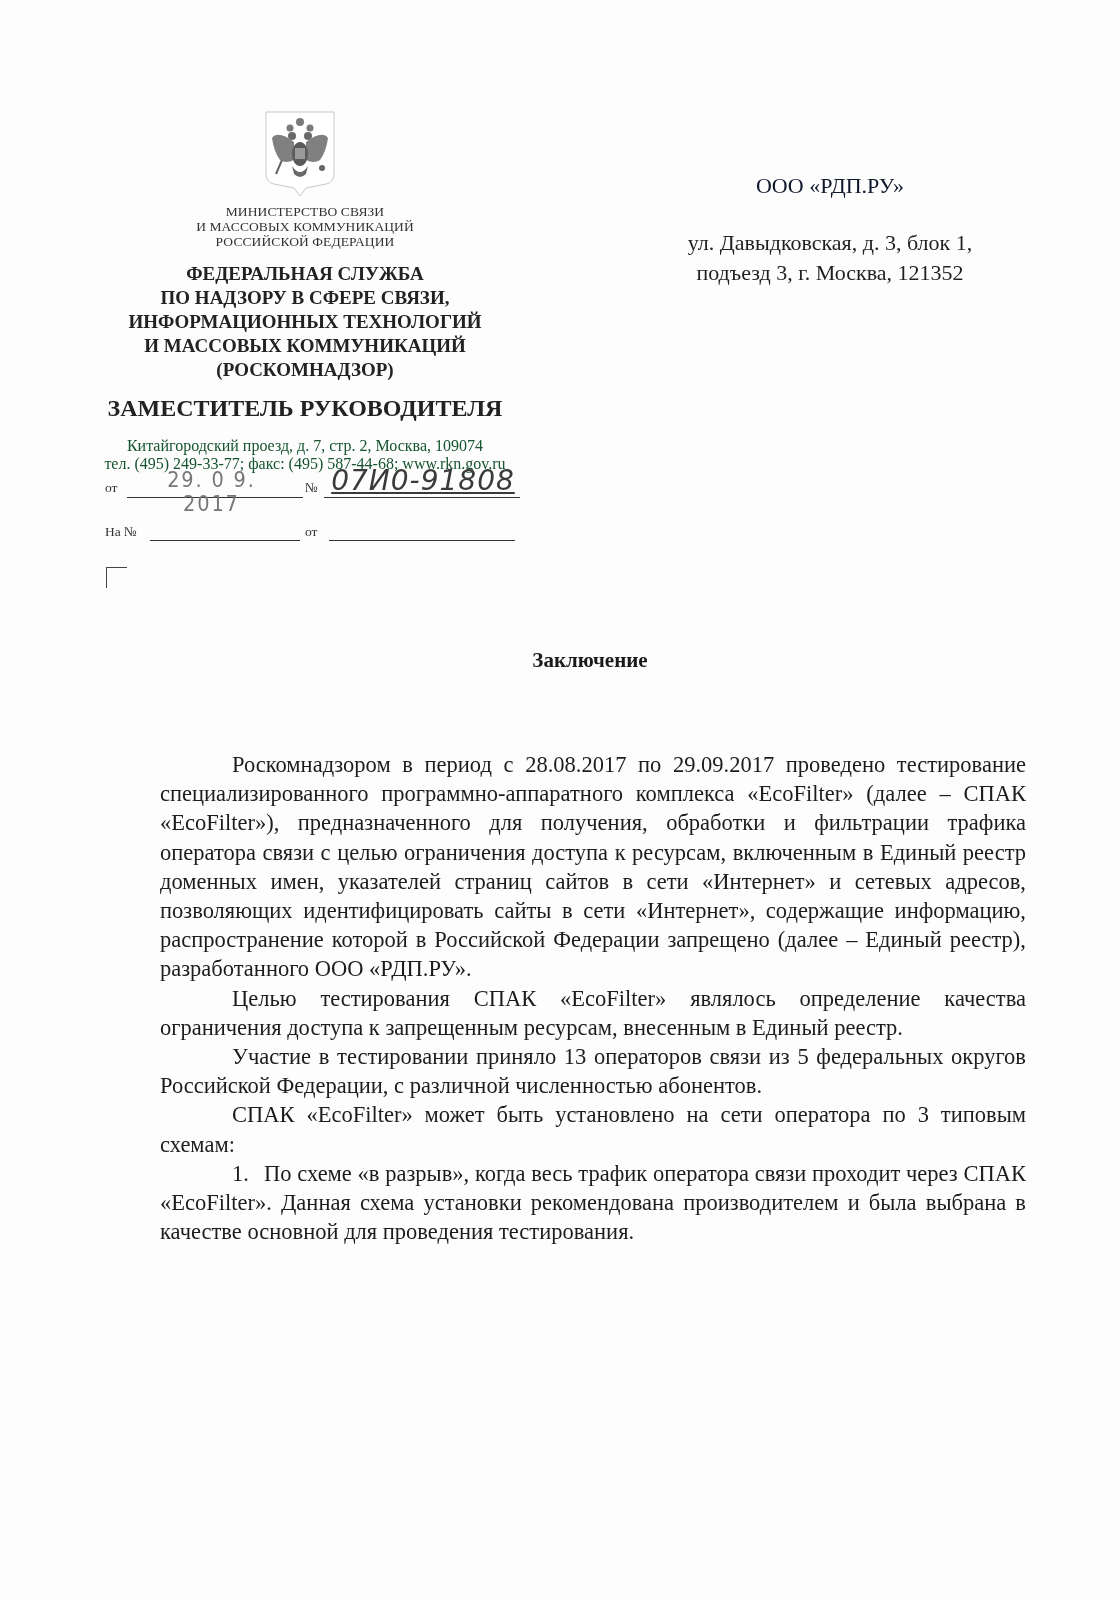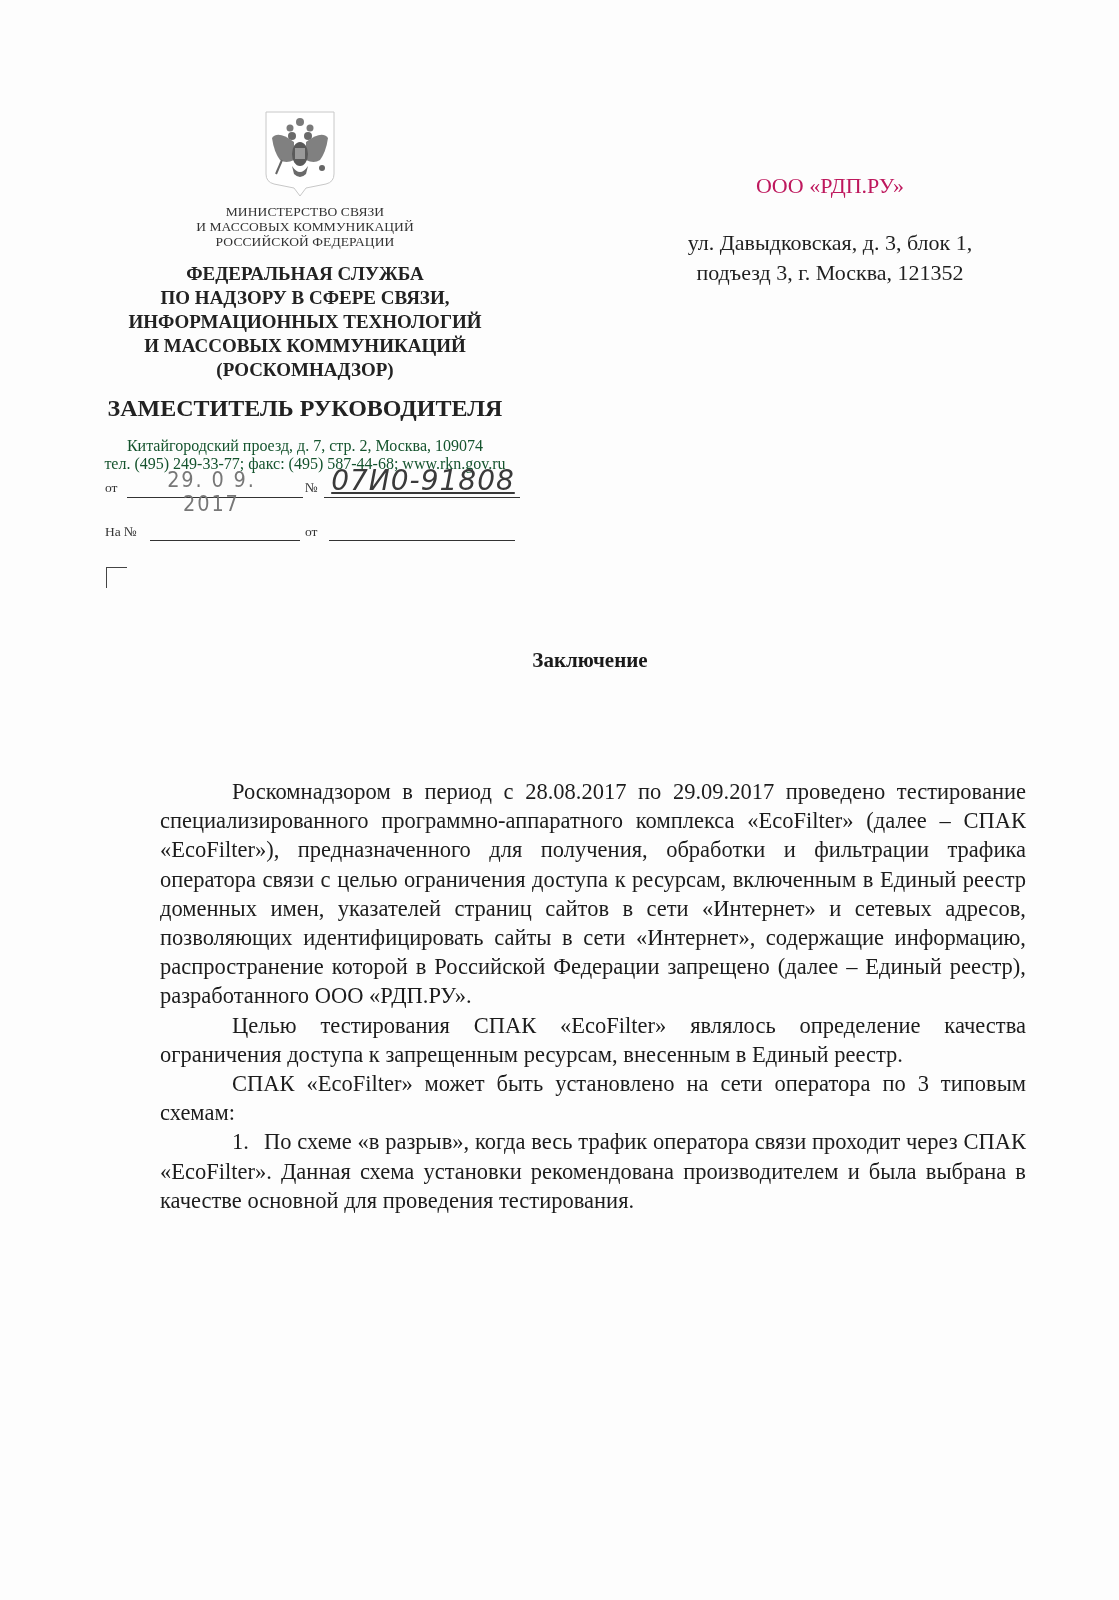--- a/index.html
+++ b/index.html
@@ -47,30 +47,30 @@
       color: #3a3a3a; letter-spacing: 1px; font-weight: 300; text-decoration: underline;
     }
 
     .corner-mark {
       position: absolute; left: 106px; top: 567px; width: 20px; height: 20px;
       border-left: 1.5px solid #444; border-top: 1.5px solid #444;
     }
 
     
     .addressee { position: absolute; left: 620px; top: 160px; width: 420px; text-align: center; }
-    .addressee .org { position: absolute; left: 0; top: 13px; width: 420px; font-size: 22px; color: #be185d; }
+    .addressee .org { position: absolute; left: 0; top: 13px; width: 420px; font-size: 22px; color: #0f172a; }
     .addressee .street { position: absolute; left: 0; top: 68px; width: 420px; font-size: 22px; line-height: 30px; color: #1f1f1f; }
 
     
     .doc-title {
       position: absolute; left: 0; top: 648px; width: 1180px; text-align: center;
       font-size: 21px; font-weight: bold; color: #1a1a1a;
     }
     .body {
-      position: absolute; left: 160px; top: 777px; width: 866px;
+      position: absolute; left: 160px; top: 750px; width: 866px;
       font-family: "Liberation Sans Narrow", "Liberation Serif", serif;
       font-size: 22.5px; line-height: 29.2px; color: #1c1c1c;
       text-align: justify; text-align-last: auto;
     }
     .body p { margin: 0; text-indent: 72px; }
     .body p.item { text-indent: 72px; }
     .body .num { display: inline-block; width: 32px; text-indent: 0; }
     .body .cut { text-align-last: justify; }
   </style>
 </head>
@@ -145,16 +145,17 @@
       <div>ул. Давыдковская, д. 3, блок 1,</div>
       <div>подъезд 3, г. Москва, 121352</div>
     </div>
   </div>
 
   <div class="doc-title">Заключение</div>
 
   <div class="body">
     <p>Роскомнадзором в период с 28.08.2017 по 29.09.2017 проведено тестирование специализированного программно-аппаратного комплекса «EcoFilter» (далее – СПАК «EcoFilter»), предназначенного для получения, обработки и фильтрации трафика оператора связи с целью ограничения доступа к ресурсам, включенным в Единый реестр доменных имен, указателей страниц сайтов в сети «Интернет» и сетевых адресов, позволяющих идентифицировать сайты в сети «Интернет», содержащие информацию, распространение которой в Российской Федерации запрещено (далее – Единый реестр), разработанного ООО «РДП.РУ».</p>
     <p>Целью тестирования СПАК «EcoFilter» являлось определение качества ограничения доступа к запрещенным ресурсам, внесенным в Единый реестр.</p>
+    <p>Участие в тестировании приняло 13 операторов связи из 5 федеральных округов Российской Федерации, с различной численностью абонентов.</p>
     <p>СПАК «EcoFilter» может быть установлено на сети оператора по 3 типовым схемам:</p>
     <p class="item"><span class="num">1.</span><span>По схеме «в разрыв», когда весь трафик оператора связи проходит через СПАК «EcoFilter». Данная схема установки рекомендована производителем и была выбрана в качестве основной для проведения тестирования.</span></p>
   </div>
 </div>
 
 </body></html>

